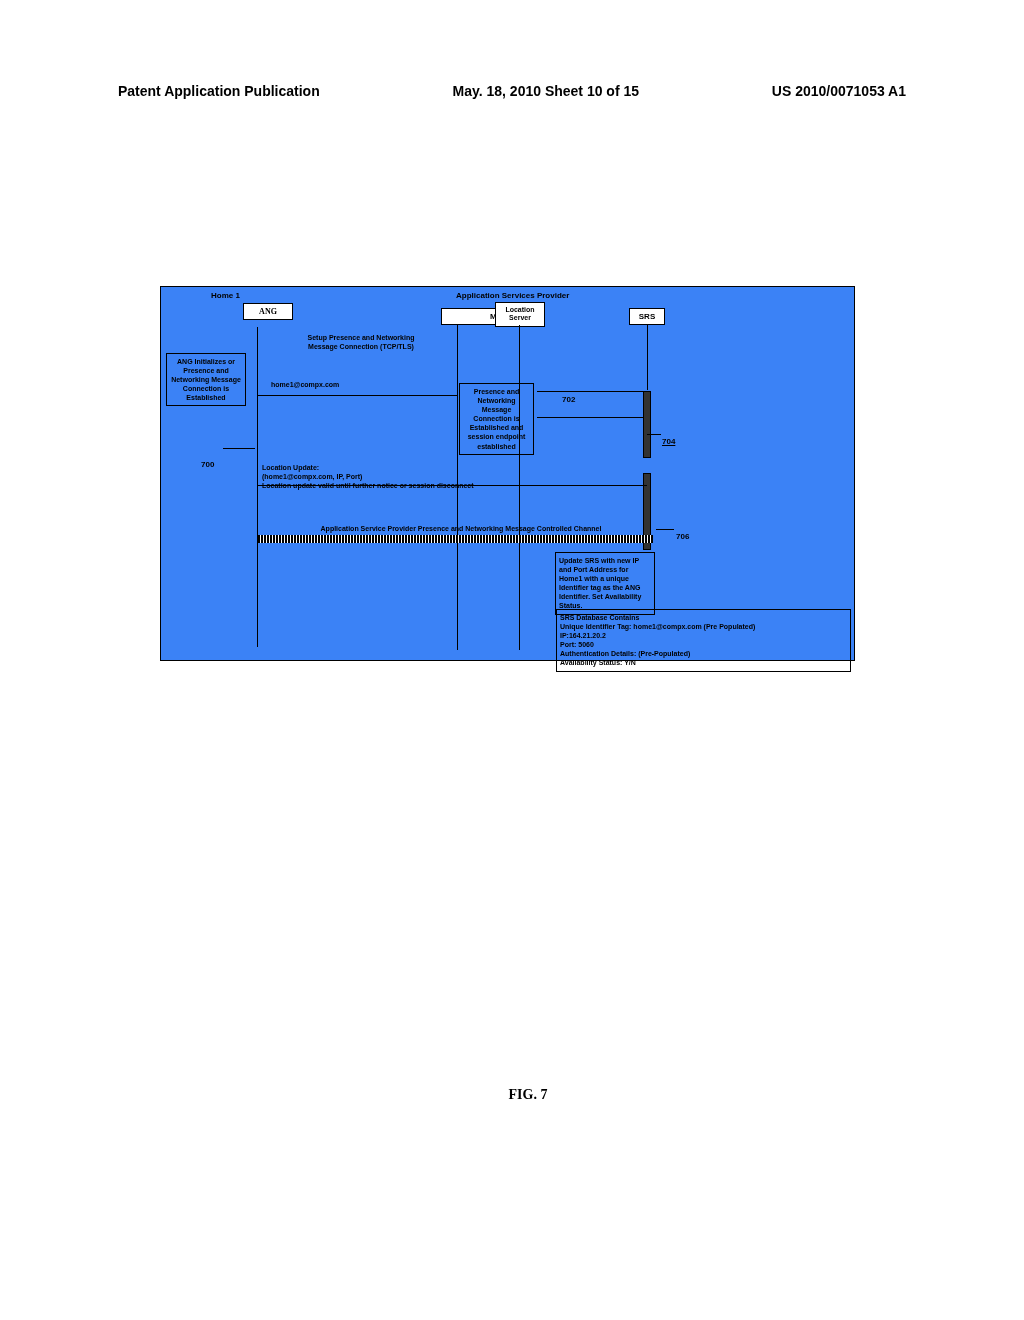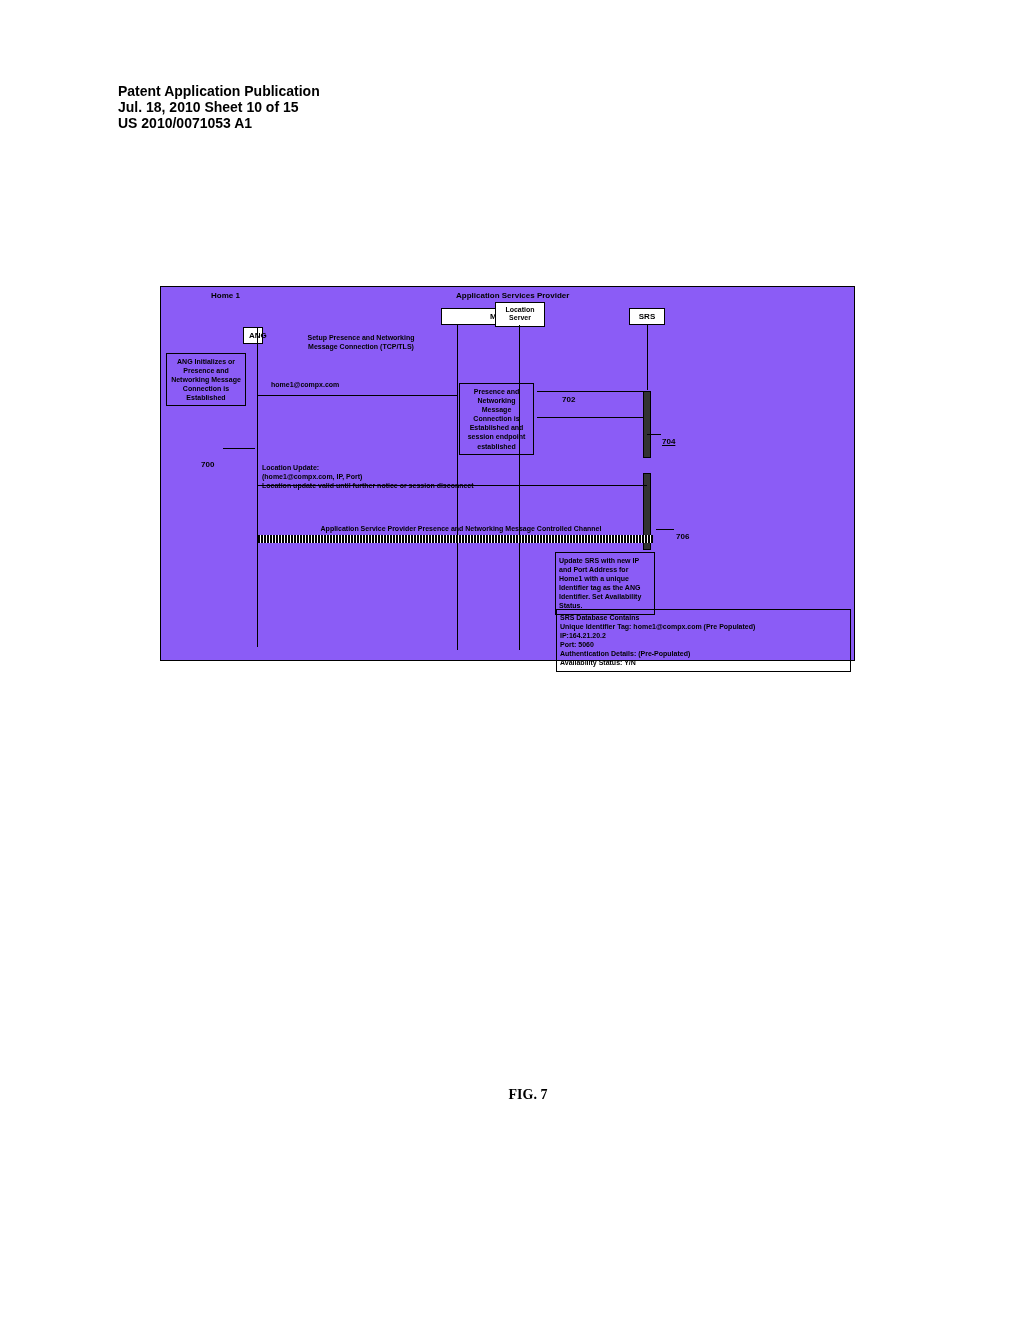--- a/index.html
+++ b/index.html
@@ -1,15 +1,15 @@
 <!DOCTYPE html>
 <html><head>
   <meta charset="utf-8">
   <style>
-    * { margin: 0; padding: 0; box-sizing: border-box; flex-direction: column; }
+    * { margin: 0; padding: 0; box-sizing: border-box; }
     body {
       width: 1024px;
       height: 1320px;
       background: #fff;
       font-family: Arial, sans-serif;
       position: relative;
     }
     .page-header {
       position: absolute;
       top: 83px;
@@ -20,21 +20,21 @@
       font-size: 14px;
       font-weight: bold;
     }
     .diagram-container {
       position: absolute;
       top: 286px;
       left: 160px;
       width: 695px;
       height: 375px;
       border: 1.5px solid #000;
-      background: #8b5cf6;
+      background: #3b82f6;
     }
     .home-section {
       position: absolute;
       top: 4px;
       left: 12px;
       width: 105px;
     }
     .home-title {
       font-size: 8px;
       font-weight: bold;
@@ -50,21 +50,21 @@
     }
     .box {
       border: 1.5px solid #000;
       background: #fff;
       font-size: 8px;
       font-weight: bold;
       text-align: center;
       padding: 3px 5px;
       position: absolute;
     }
-    .ang-box { top: 40px; left: 82px; width: 20px; }
+    .ang-box { top: 16px; left: 82px; width: 50px; font-family: Liberation Serif, serif; }
     .mcs-box { top: 21px; left: 280px; width: 34px; padding-left: 48px; }
     .ls-box { top: 15px; left: 334px; width: 50px; font-size: 7px; line-height: 1.2; }
     .srs-box { top: 21px; left: 468px; width: 36px; }
     .left-label {
       position: absolute;
       top: 66px;
       left: 5px;
       width: 80px;
       border: 1.5px solid #000;
       font-size: 7px;
@@ -226,21 +226,21 @@
     }
     .rl700 { top: 161px; left: 62px; width: 32px; }
     .rl704 { top: 147px; left: 486px; width: 14px; }
     .rl706 { top: 242px; left: 495px; width: 18px; }
   </style>
 </head>
 <body>
 
 <div class="page-header">
   <span>Patent Application Publication</span>
-  <span>Jul. 18, 2010  Sheet 10 of 15</span>
+  <span>May. 18, 2010  Sheet 10 of 15</span>
   <span>US 2010/0071053 A1</span>
 </div>
 
 <div class="diagram-container">
   <div class="home-section">
     <div class="home-title">Home 1</div>
   </div>
   <div class="asp-section">Application Services Provider</div>
 
   <div class="box ang-box">ANG</div>

